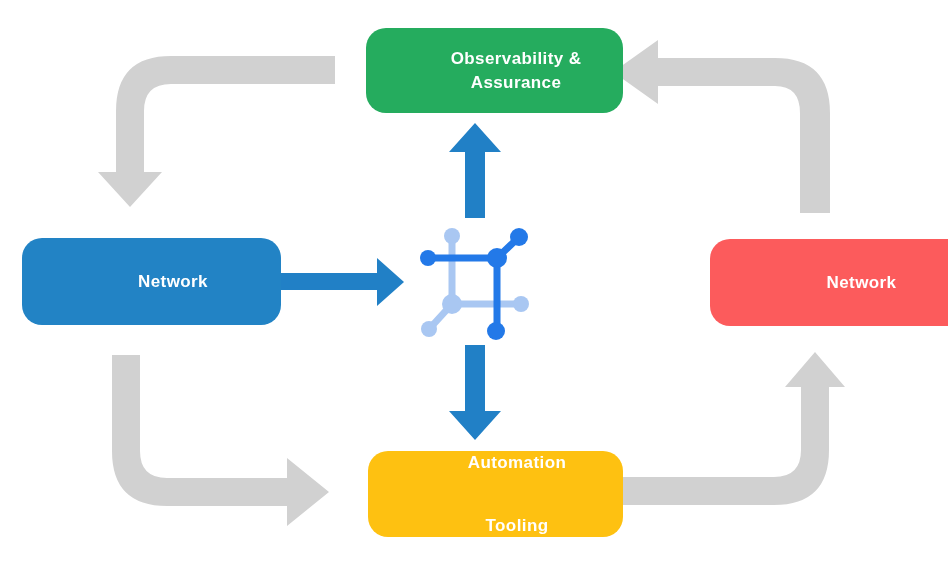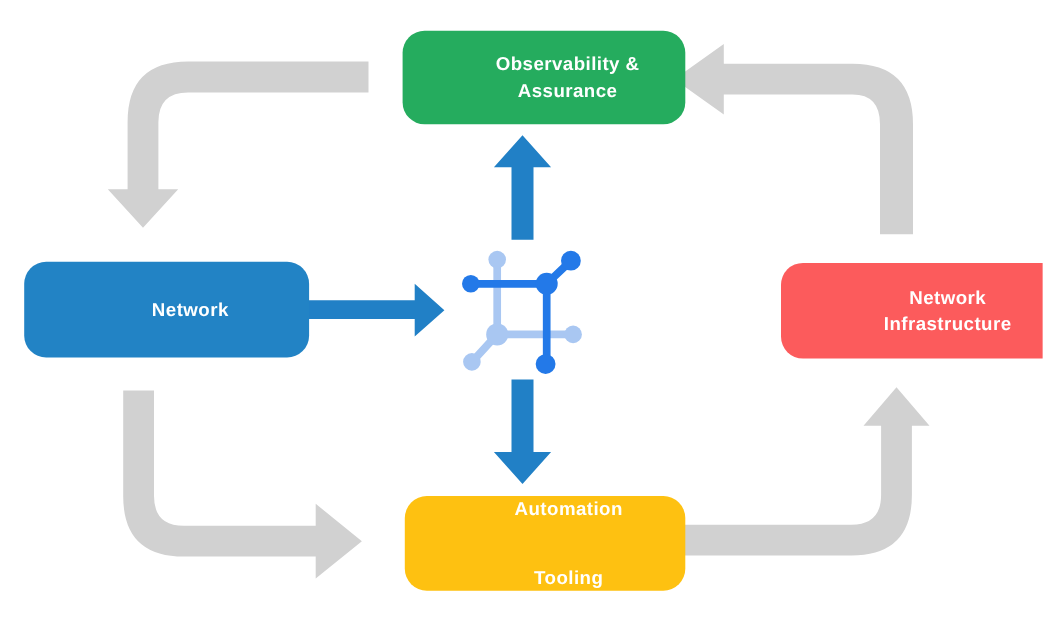--- a/index.html
+++ b/index.html
@@ -82,21 +82,20 @@
     <span>Observability &amp;</span>
     <span>Assurance</span>
   </div>
 
   <div class="node" id="node-operations" style="background-color: rgb(34, 131, 197);">
     <span>Network</span>
   </div>
 
   <div class="node" id="node-infrastructure" style="background-color: rgb(252, 91, 92);">
     <span>Network</span>
-    <span>Infrastructure</span>
   </div>
 
   <div class="node" id="node-automation" style="background-color: rgb(254, 193, 17);">
     <span>Automation</span>
     <span>Tooling</span>
   </div>
 
 </div>
 
 </body></html>

